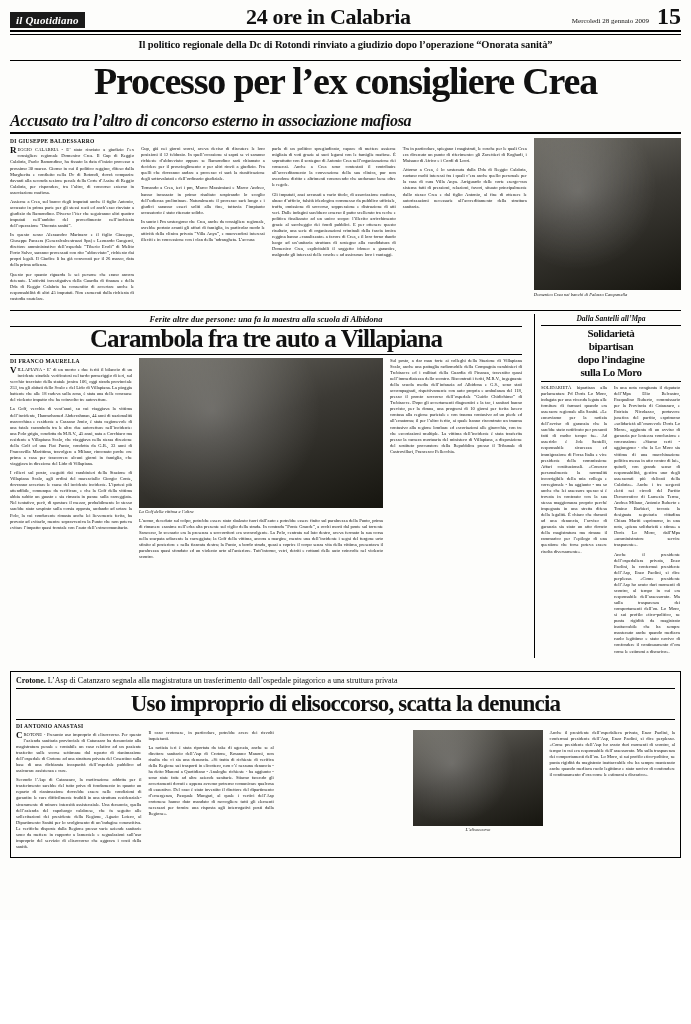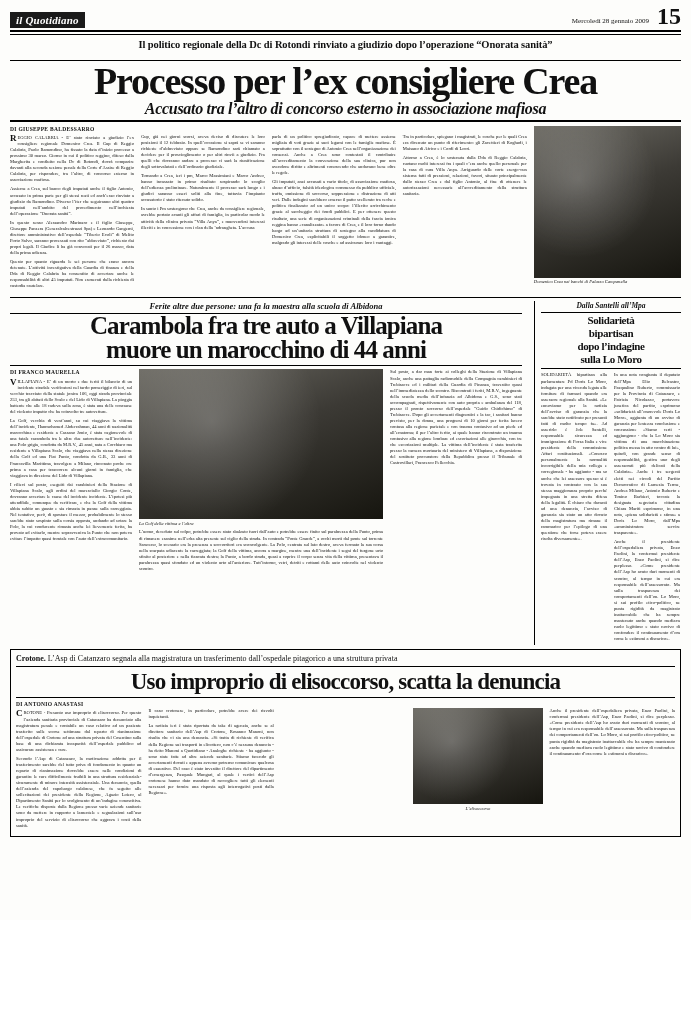--- a/index.html
+++ b/index.html
@@ -11,22 +11,22 @@
   .logo{background:#1a1a1a;color:#fff;font-family:"Liberation Serif",serif;font-style:italic;font-weight:bold;font-size:11px;padding:2px 6px;letter-spacing:.2px;}
   .mast-center{font-weight:bold;font-size:22px;letter-spacing:-0.3px;line-height:1;}
   .mast-right{display:flex;align-items:flex-end;gap:8px;}
   .mast-date{font-size:7px;padding-bottom:3px;}
   .mast-page{font-size:24px;font-weight:bold;line-height:.9;}
 
   .rule-thin{border-top:1px solid #000;margin-top:2px;}
 
   
   .kicker{font-size:10.5px;font-weight:bold;text-align:center;margin:4px 0 10px;letter-spacing:-0.1px;}
-  .headline-main{font-size:38px;font-weight:bold;text-align:center;line-height:0.95;letter-spacing:-1.2px;margin:2px 0 2px;}
-  .subhead-main{font-size:16px;font-style:italic;font-weight:bold;text-align:center;line-height:1;letter-spacing:-0.3px;margin-bottom:2px;}
+  .headline-main{font-size:38px;font-weight:bold;text-align:center;line-height:0.95;letter-spacing:-1.2px;margin:2px 0 14px;}
+  .subhead-main{font-size:16px;font-style:italic;font-weight:bold;line-height:1;letter-spacing:-0.3px;margin-bottom:2px;}
   .hr-double{border-top:2px solid #000;margin:3px 0 4px;}
 
   .byline{font-size:5.5px;font-weight:bold;letter-spacing:.3px;margin-bottom:2px;}
   .cols{display:flex;gap:7px;}
   .col{font-size:4.6px;line-height:1.32;text-align:justify;hyphens:auto;}
   .col p{margin:0 0 3px;}
   .drop::first-letter{font-size:9px;font-weight:bold;float:left;line-height:.85;padding-right:1px;}
 
   .photo{background:#4a4a46;position:relative;overflow:hidden;}
   .photo .ph-in{position:absolute;inset:0;background:
@@ -37,33 +37,34 @@
   
   .sec{border-top:1.6px solid #000;margin-top:5px;padding-top:3px;}
   .sec-kicker{font-size:8.5px;font-style:italic;font-weight:bold;text-align:center;margin-bottom:2px;}
   .headline2{font-size:25px;font-weight:bold;text-align:center;line-height:.96;letter-spacing:-0.9px;}
   .vline{border-left:1px solid #000;}
 
   .right-col-head{font-size:7.5px;font-style:italic;text-align:center;font-weight:bold;}
   .right-col-title{font-size:11px;font-weight:bold;text-align:center;line-height:1;letter-spacing:-0.4px;margin:2px 0;}
 
   
-  .box{border:1.6px solid #000;padding:4px 5px;margin-top:4px;}
+  .box{border:1.6px solid #000;padding:4px 5px;margin-top:13px;}
   .box-kicker{font-size:8px;}
   .box-kicker b{font-weight:bold;}
   .headline3{font-size:23px;font-weight:bold;text-align:center;line-height:1;letter-spacing:-0.8px;margin:3px 0 4px;}
   .center{text-align:center;}
 </style>
 </head>
 <body>
 
 <div class="page">
 
   <div class="masthead">
     <div class="logo">il Quotidiano</div>
+    <div class="mast-center">24 ore in Calabria</div>
     <div class="mast-right">
       <div class="mast-date">Mercoledì 28 gennaio 2009</div>
       <div class="mast-page">15</div>
     </div>
   </div>
 
   <div class="rule-thin"></div>
   <div class="kicker">Il politico regionale della Dc di Rotondi rinviato a giudizio dopo l’operazione “Onorata sanità”</div>
   <div class="rule-thin"></div>
   <div class="headline-main">Processo per l’ex consigliere Crea</div>
@@ -98,21 +99,20 @@
       <div class="cap">Domenico Crea nei banchi di Palazzo Campanella</div>
     </div>
   </div>
 
   <div class="sec">
     <div style="display:flex;gap:12px;">
       <div style="width:516px;">
         <div class="sec-kicker">Ferite altre due persone: una fa la maestra alla scuola di Albidona</div>
         <div class="rule-thin"></div>
         <div class="headline2">Carambola fra tre auto a Villapiana</div>
-        <div class="headline2"><span>muore un marocchino di 44 anni</span></div>
         <div style="border-top:1px solid #000;margin:3px 0 3px"></div>
         <div class="cols">
           <div class="col" style="width:122px">
             <div class="byline">DI FRANCO MAURELLA</div>
             <p class="drop">VILLAPIANA - E’ di un morto e due feriti il bilancio di un incidente stradale verificatosi nel tardo pomeriggio di ieri, sul vecchio tracciato della statale jonica 106, oggi strada provinciale 253, tra gli abitati dello Scalo e del Lido di Villapiana. La pioggia battente che alle 18 cadeva sulla zona, è stata una delle concause del violento impatto che ha coinvolto tre autovetture.</p>
             <p>La Golf, vecchia di vent’anni, su cui viaggiava la vittima dell’incidente, Hanmohamed Abderrahman, 44 anni di nazionalità marocchina e residente a Cassano Jonio, è stata cagionevole di una fatale carambola tra le altre due autovetture nell’incidente: una Polo grigia, condotta da M.R.V., 45 anni, nata a Corchiaro ma residente a Villapiana Scalo, che viaggiava nella stessa direzione della Golf ed una Fiat Punto, condotta da G.B., 33 anni di Francavilla Marittima, travolgere a Milano, rinconato poche ore prima a casa per trascorrere alcuni giorni in famiglia, che viaggiava in direzione del Lido di Villapiana.</p>
             <p>I rilievi sul posto, eseguiti dai carabinieri della Stazione di Villapiana Scalo, agli ordini del maresciallo Giorgio Conte, dovranno accertare le cause del incidente incidente. L’ipotesi più attendibile, comunque da verificare, e che la Golf della vittima abbia subito un guasto e sia rimasta in panne sulla carreggiata. Nel tentativo, però, di spostare il mezzo, probabilmente lo stesso sarebbe stato sospinto sulla corsia opposta, andando ad urtare la Polo, la cui conducente rimasta anche lei lievemente ferita, ha provato ad evitarlo, mentre sopravveniva la Punto che non poteva evitare l’impatto quasi frontale con l’auto dell’extracomunitario.</p>
           </div>
           <div style="width:244px">
             <div class="photo" style="height:150px">

